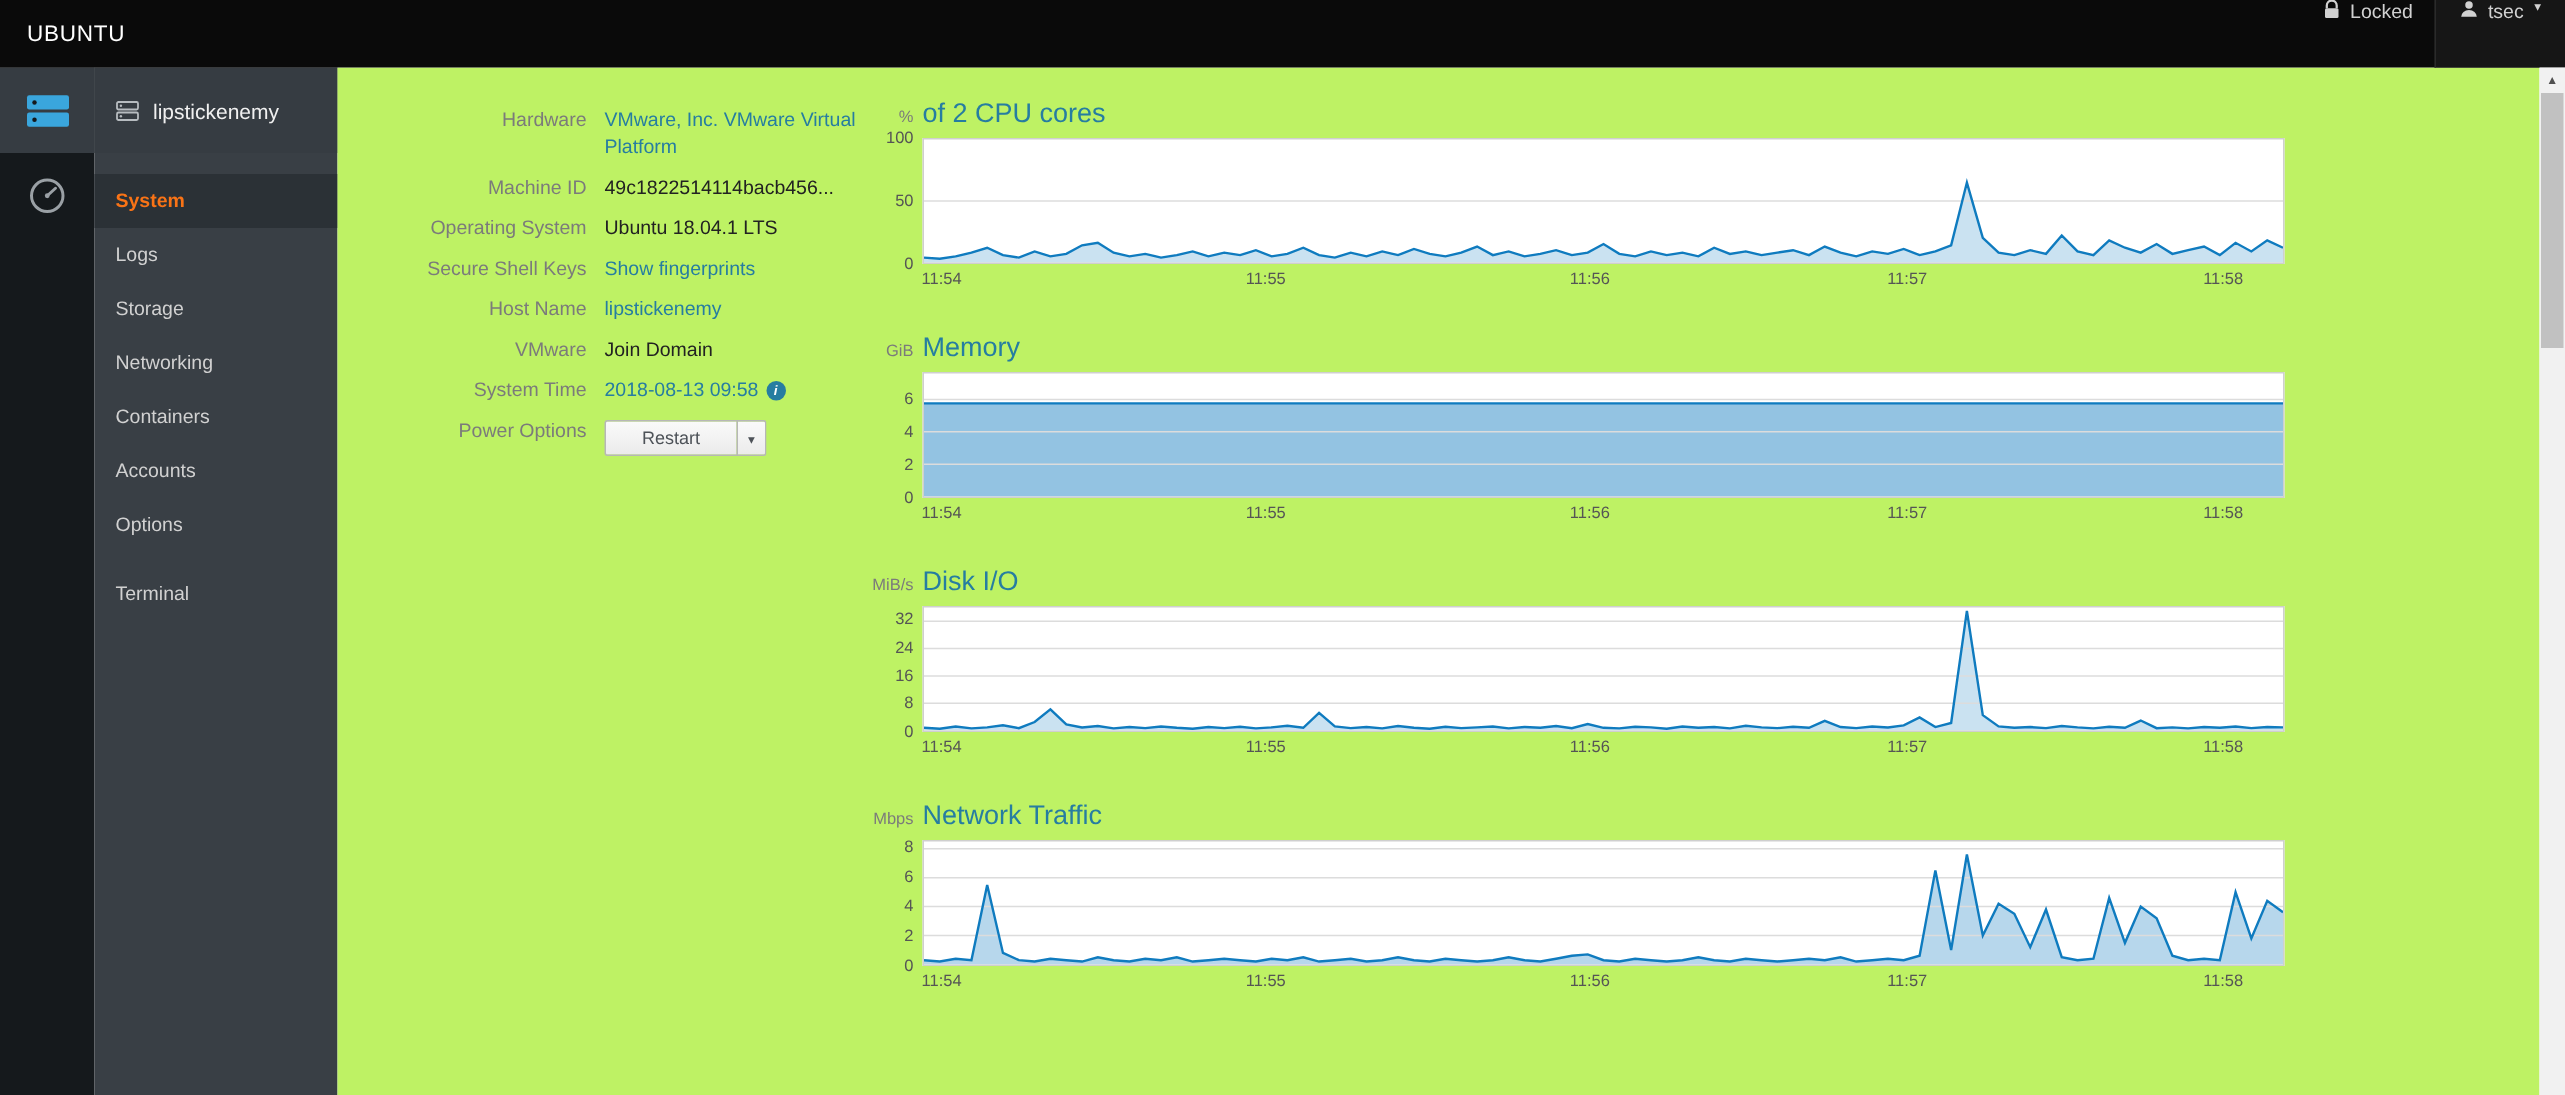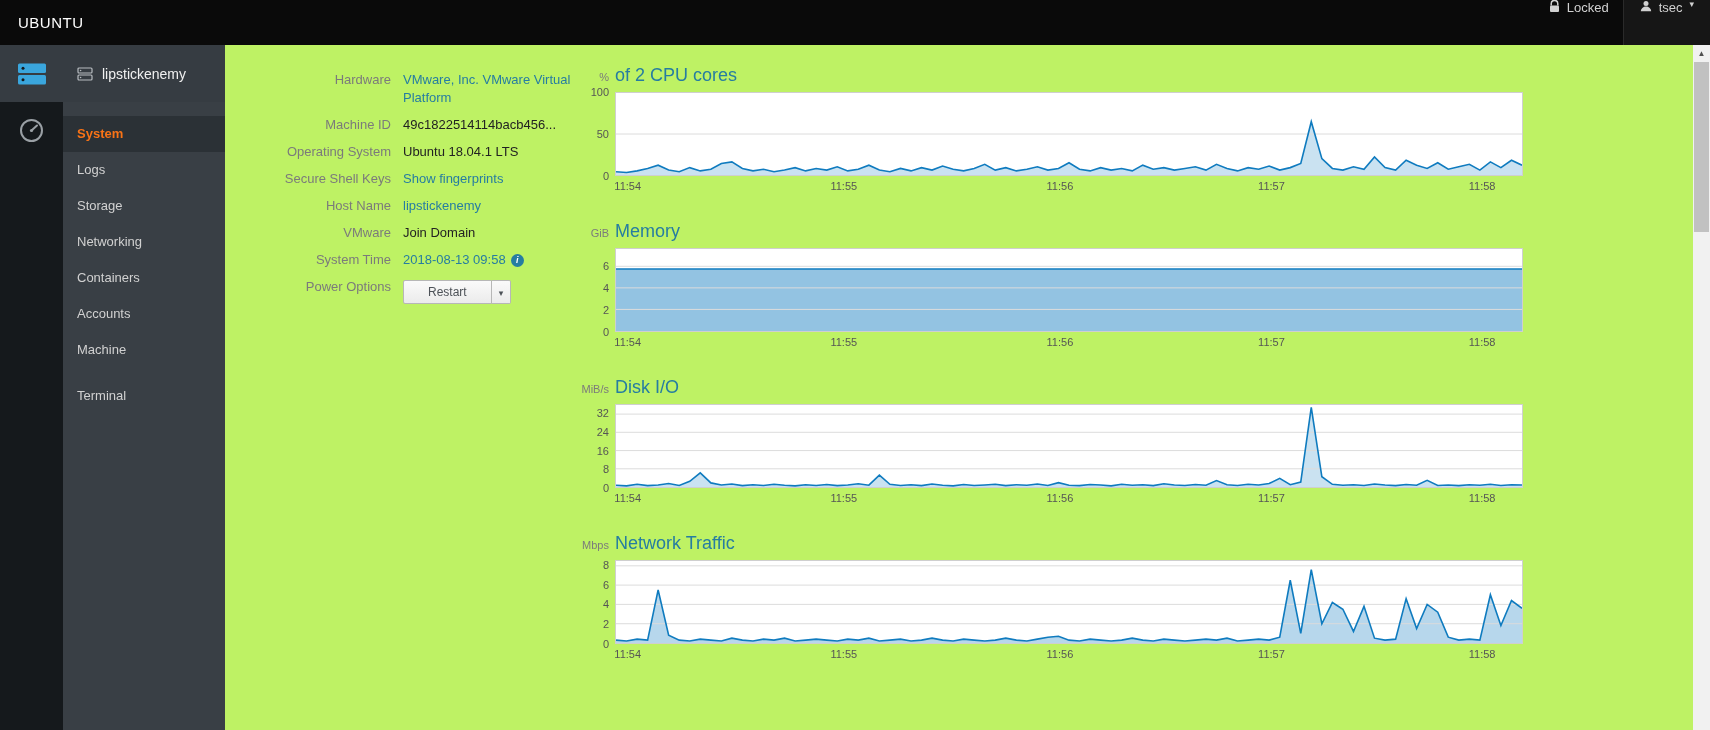--- a/index.html
+++ b/index.html
@@ -115,21 +115,21 @@
         </svg>
       <span>lipstickenemy</span>
     </div>
     <div class="nav">
       <div class="nav-item active">System</div>
       <div class="nav-item">Logs</div>
       <div class="nav-item">Storage</div>
       <div class="nav-item">Networking</div>
       <div class="nav-item">Containers</div>
       <div class="nav-item">Accounts</div>
-      <div class="nav-item">Machine</div>
+      <div class="nav-item">Options</div>
       <div class="nav-item gap">Terminal</div>
     </div>
   </div>
 
   <div class="main">
 
     <div class="info-col">
 
       <div class="info-row">
         <div class="info-label">Hardware</div>

